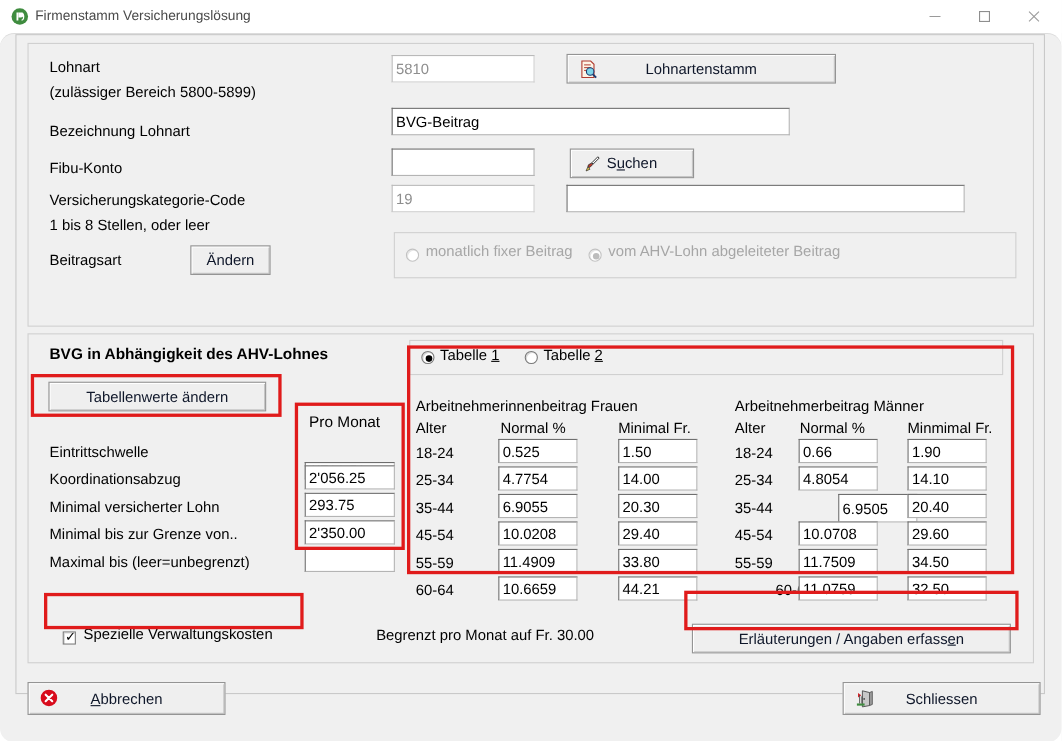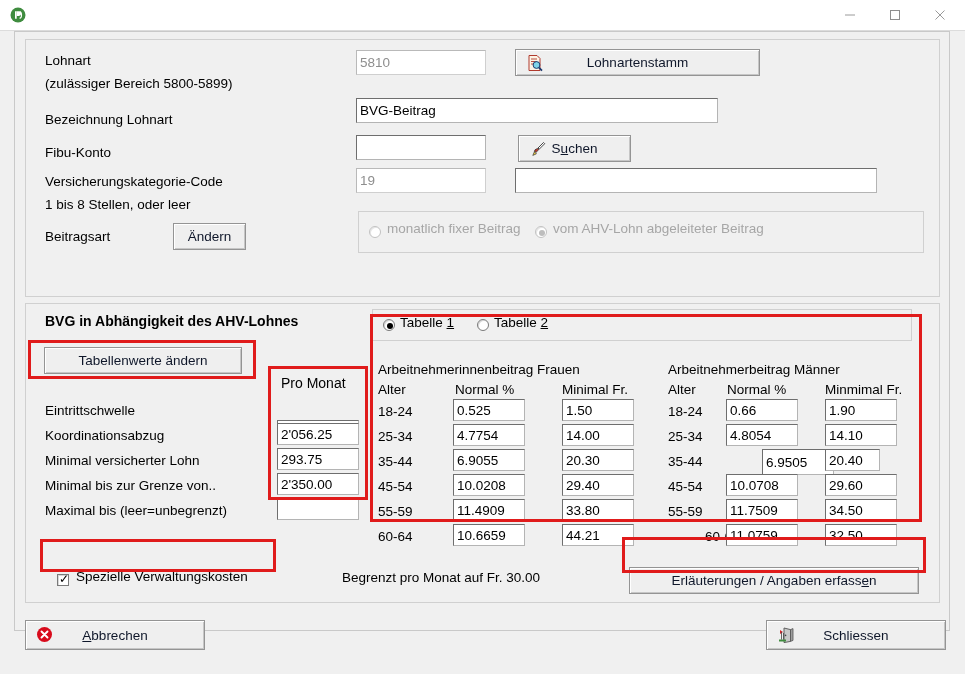--- a/index.html
+++ b/index.html
@@ -17,21 +17,21 @@
   
   .titlebar{position:absolute;left:0;top:0;width:965px;height:30px;background:#ffffff;}
   .title-icon{position:absolute;left:10px;top:7px;width:16px;height:16px;}
   .title-text{position:absolute;left:32px;top:7px;font-size:12.5px;color:#4a4a4a;white-space:nowrap;}
   .winbtn{position:absolute;top:0;width:45px;height:30px;display:flex;align-items:center;justify-content:center;color:#8a8a8a;}
   .winbtn.min{left:827px;}
   .winbtn.max{left:872px;}
   .winbtn.close{left:917px;}
 
   
-  .client{position:absolute;left:0;top:30px;width:965px;height:644px;background:#f0f0f0;border-top:1px solid #dcdcdc;}
+  .client{position:absolute;left:0;top:30px;width:965px;height:644px;background:#f0f0f0;border-top:1px solid #dcdcdc;border-radius:13px;}
   .outerframe{position:absolute;left:14px;top:0px;width:936px;height:600px;background:#f0f0f0;
               border:1px solid #c9c9c9;box-sizing:border-box;}
 
   .group{position:absolute;background:#f0f0f0;border:1px solid #d0d0d0;box-sizing:border-box;}
 
   .lbl{position:absolute;white-space:nowrap;font-size:13.5px;color:#000;}
   .lbl.bold{font-weight:bold;}
   .lbl.dim{color:#a6a6a6;}
 
   
@@ -71,20 +71,21 @@
 
   <div class="titlebar">
     <span class="title-icon">
       <svg width="16" height="16" viewBox="0 0 16 16">
         <circle cx="8" cy="8" r="7.5" fill="#3f8c3f"></circle>
         <path d="M5 4.3 h1.7 v7.4 H5 z" fill="#ffffff"></path>
         <path d="M6.7 4.3 h2.2 a2.3 2.3 0 0 1 0 4.6 H6.7 z" fill="#ffffff"></path>
         <path d="M9.6 4.6 c2.6 .6 2.6 6.2 0 6.8" stroke="#ffffff" stroke-width="1.1" fill="none"></path>
       </svg>
     </span>
+    <span class="title-text">Firmenstamm Versicherungslösung</span>
 
     <div class="winbtn min">
       <svg width="12" height="12" viewBox="0 0 12 12">
         <line x1="1" y1="6" x2="11" y2="6" stroke="#9a9a9a" stroke-width="1"></line>
       </svg>
     </div>
     <div class="winbtn max">
       <svg width="12" height="12" viewBox="0 0 12 12">
         <rect x="1.5" y="1.5" width="9" height="9" fill="none" stroke="#8e8e8e" stroke-width="1"></rect>
       </svg>
@@ -220,21 +221,21 @@
 
     <div class="tf" style="left:726px;top:368px;width:72px;height:22px;">0.66</div>
     <div class="tf" style="left:726px;top:393px;width:72px;height:22px;">4.8054</div>
     <div class="tf" style="left:726px;top:418px;width:72px;height:26px;margin-left:36px;">6.9505</div>
     <div class="tf" style="left:726px;top:443px;width:72px;height:22px;text-align:right;">10.0708</div>
     <div class="tf" style="left:726px;top:468px;width:72px;height:22px;">11.7509</div>
     <div class="tf" style="left:726px;top:493px;width:72px;height:22px;">11.0759</div>
 
     <div class="tf" style="left:825px;top:368px;width:72px;height:22px;">1.90</div>
     <div class="tf" style="left:825px;top:393px;width:72px;height:22px;">14.10</div>
-    <div class="tf" style="left:825px;top:418px;width:55px;height:22px;">20.40</div>
+    <div class="tf" style="left:825px;top:418px;width:72px;height:22px;">20.40</div>
     <div class="tf" style="left:825px;top:443px;width:72px;height:22px;">29.60</div>
     <div class="tf" style="left:825px;top:468px;width:72px;height:22px;">34.50</div>
     <div class="tf" style="left:825px;top:493px;width:72px;height:22px;">32.50</div>
 
     <div class="cbx" style="left:57px;top:543px;">
         <span class="tick">✓</span>
       </div>
     <div class="lbl" style="left:76px;top:538px;">Spezielle Verwaltungskosten</div>
     <div class="lbl" style="left:342px;top:539px;">Begrenzt pro Monat auf Fr. 30.00</div>
     <div class="btn" style="left:629px;top:536px;width:290px;height:27px;">

